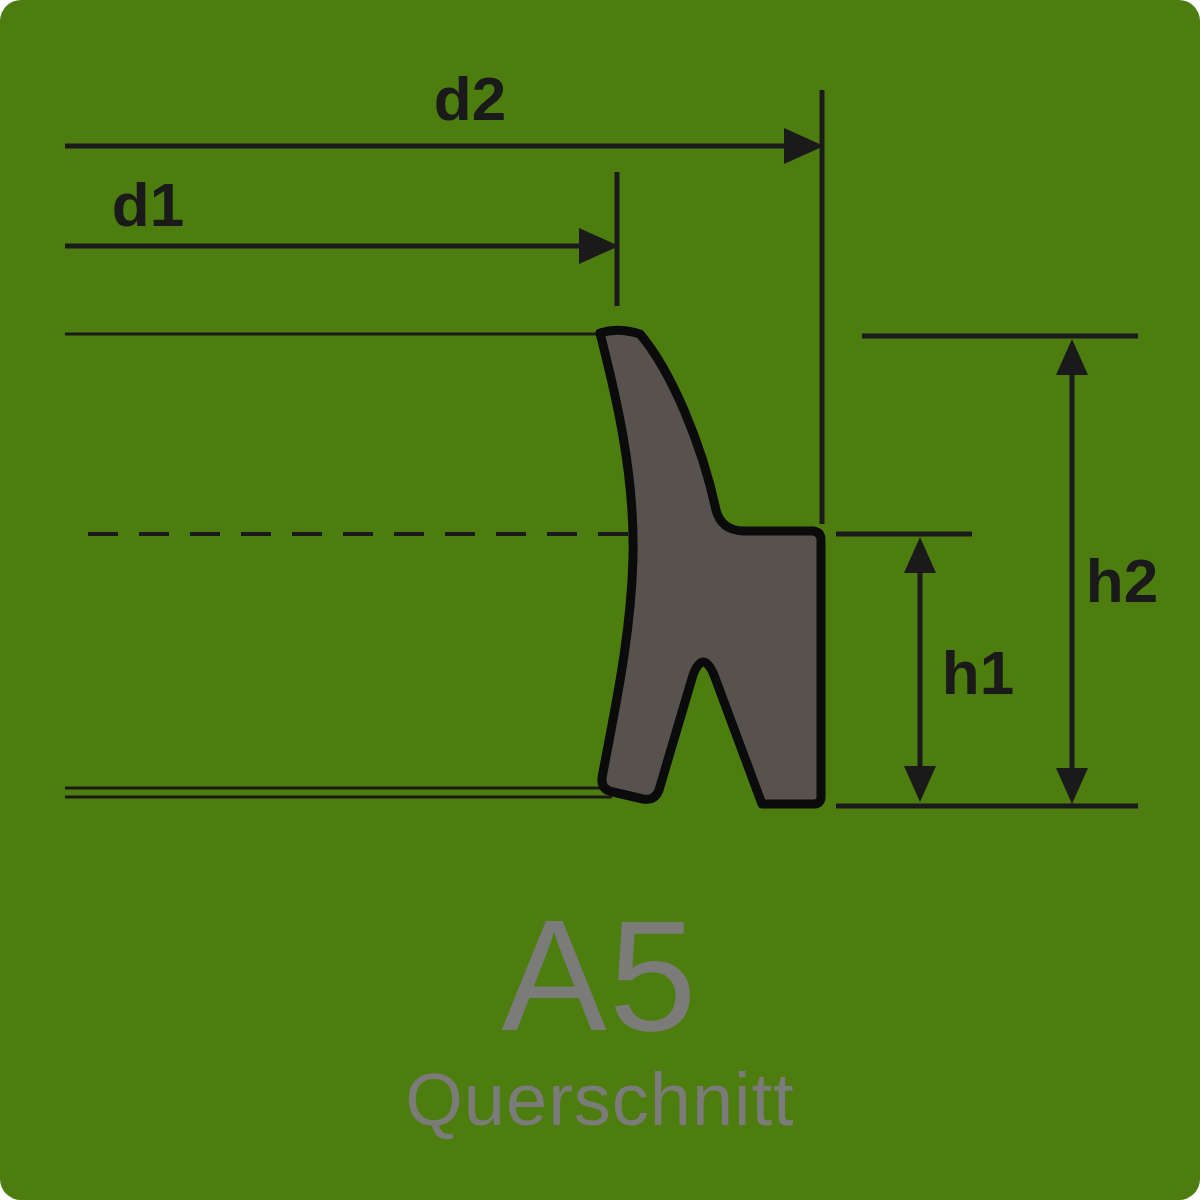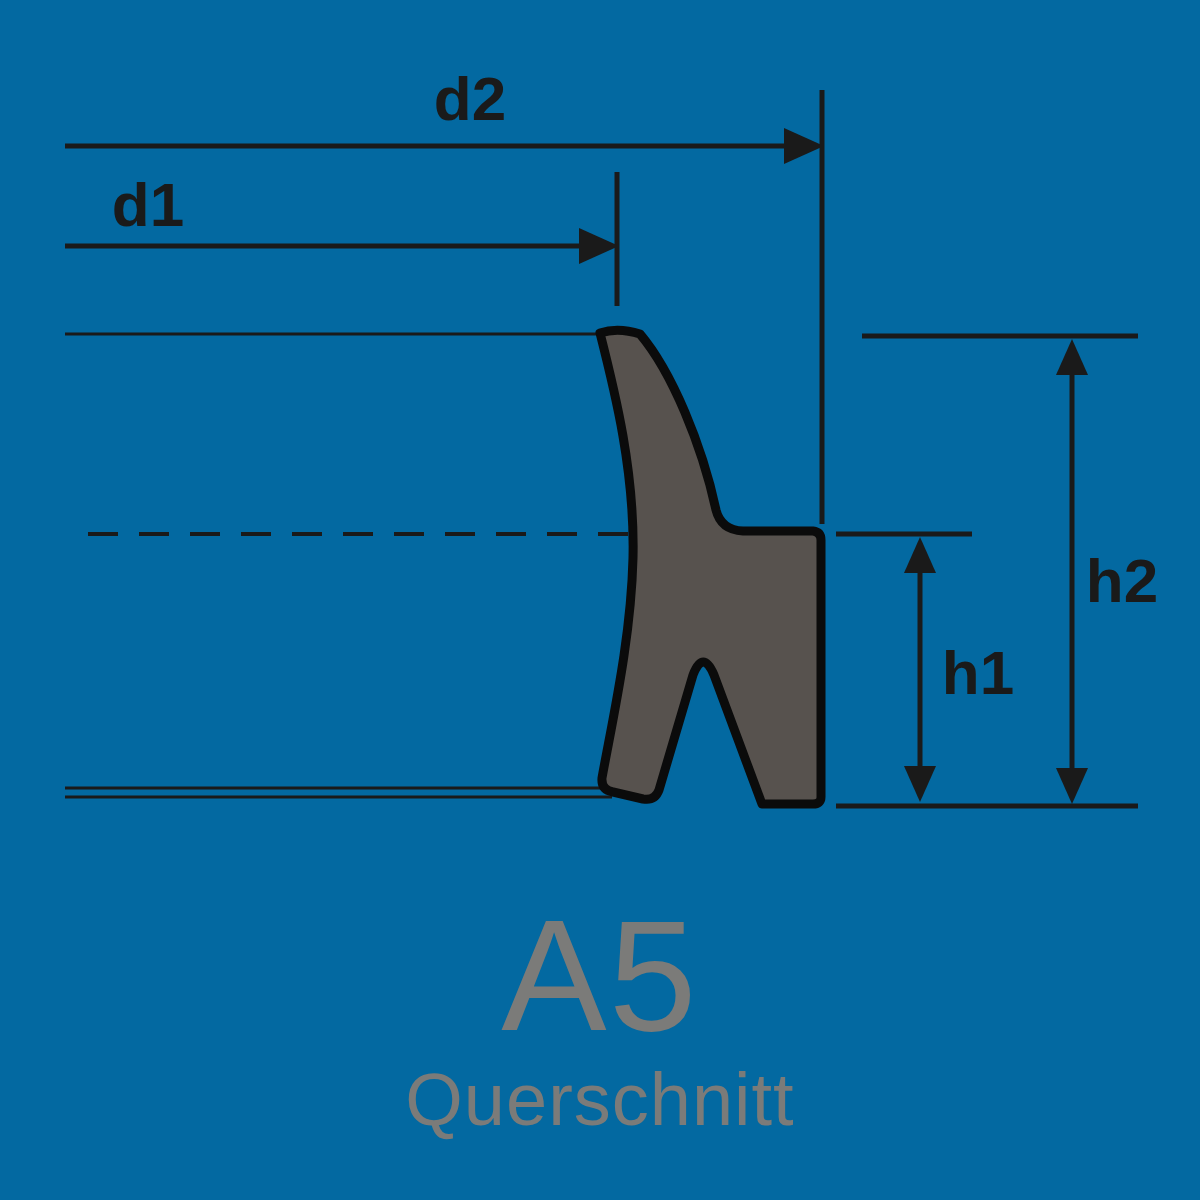--- a/index.html
+++ b/index.html
@@ -8,21 +8,22 @@
     background: #ffffff;
     width: 1200px;
     height: 1200px;
     overflow: hidden;
     font-family: "Liberation Sans", sans-serif;
   }
   .stage {
     position: relative;
     width: 1200px;
     height: 1200px;
-    background: #0369a1;
+    background: #4d7c0f;
+    border-radius: 21px;
   }
   svg text {
     font-family: "Liberation Sans", sans-serif;
   }
   .dim-label {
     font-size: 62px;
     font-weight: 600;
     fill: #1a1a1a;
   }
   .title-label {

